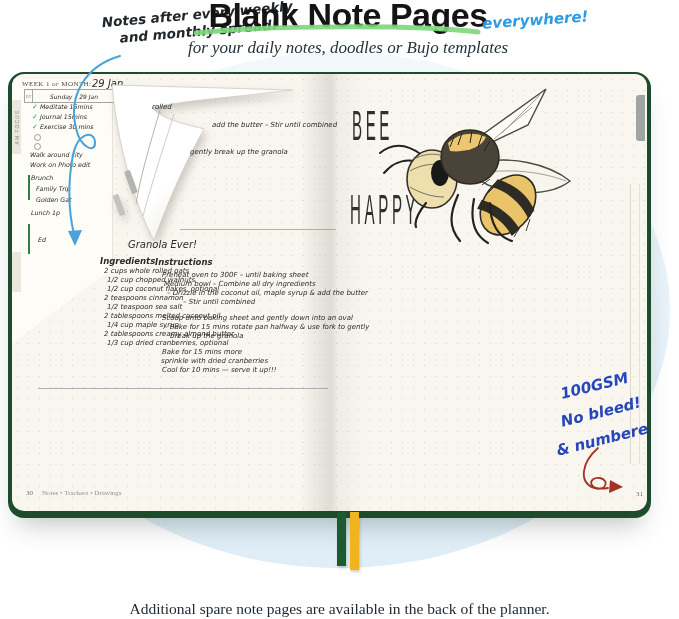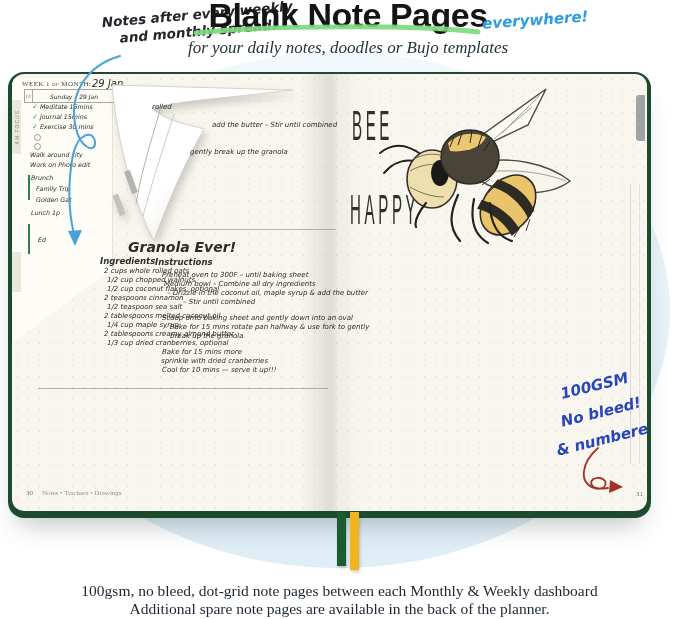--- a/index.html
+++ b/index.html
@@ -48,21 +48,21 @@
   .circ{left:22px;width:5px;height:5px;border:1px solid #9b9b90;border-radius:50%;}
   .task{left:18px;font-size:6.3px;}
   .gbar{left:16px;width:2px;background:#2f7f45;}
   .sidetab{left:0px;width:9px;background:#eae8dc;border-radius:2px 0 0 2px;
            display:flex;align-items:center;justify-content:center;}
   .sidetab span{writing-mode:vertical-rl;transform:rotate(180deg);font-size:5px;
                 letter-spacing:1px;color:#8a8a80;}
   
   .frag{font-size:7px;}
   .divider{height:1px;background:#97a0a6;opacity:.8;}
-  .rtitle{font-size:14px;font-weight:bold;}
+  .rtitle{font-size:10px;font-weight:normal;}
   .rhead{font-size:8.5px;font-weight:bold;}
   .ritem{font-size:7px;white-space:nowrap;}
   .footer-small{font-family:"Liberation Serif",serif;font-size:7px;color:#8b958e;}
   .pagenum{font-family:"Liberation Serif",serif;font-size:7px;color:#6f7a72;}
   
   .lettering{font-size:21px;letter-spacing:5px;color:#2f2f2d;transform:scale(.72,2.05);
              transform-origin:0 0;font-weight:400;}
   .blue-note{left:514px;top:298px;width:150px;transform:rotate(-14deg);text-align:center;
              font-family:"DejaVu Sans",sans-serif;font-style:italic;font-weight:bold;
              font-size:15px;line-height:27px;color:#2746bb;}
@@ -222,15 +222,14 @@
   <div class="abs ribbon yellow"></div>
 
   <svg class="abs overlay" width="679" height="619" viewBox="0 0 679 619">
     <path d="M196,33 C270,25 420,25 478,32" stroke="#7cd87a" stroke-width="5" fill="none" stroke-linecap="round" opacity="0.9"></path>
     <path d="M120,56 C85,66 68,96 76,128 C80,148 96,154 95,142 C94,130 78,132 73,155 C68,180 68,210 74,234" stroke="#4aa3d8" stroke-width="2" fill="none" stroke-linecap="round"></path>
     <path d="M68,231 L75,246 L82,230 Z" fill="#4aa3d8"></path>
     <path d="M598,448 C582,462 578,482 594,488 C606,492 610,480 600,478 C588,476 586,492 608,488" stroke="#a43325" stroke-width="1.8" fill="none" stroke-linecap="round"></path>
     <path d="M610,480 L623,487 L609,493 Z" fill="#a43325"></path>
   </svg>
 
-  <div class="abs caption" style="top:582px">100gsm, no bleed, dot-grid note pages between each Monthly &amp; Weekly dashboard</div>
   <div class="abs caption" style="top:600px">Additional spare note pages are available in the back of the planner.</div>
 </div>
 
 </body></html>

